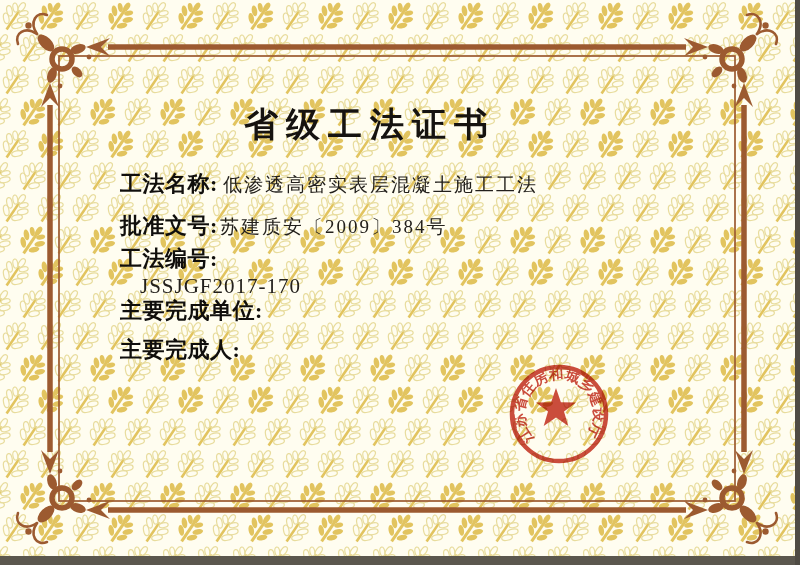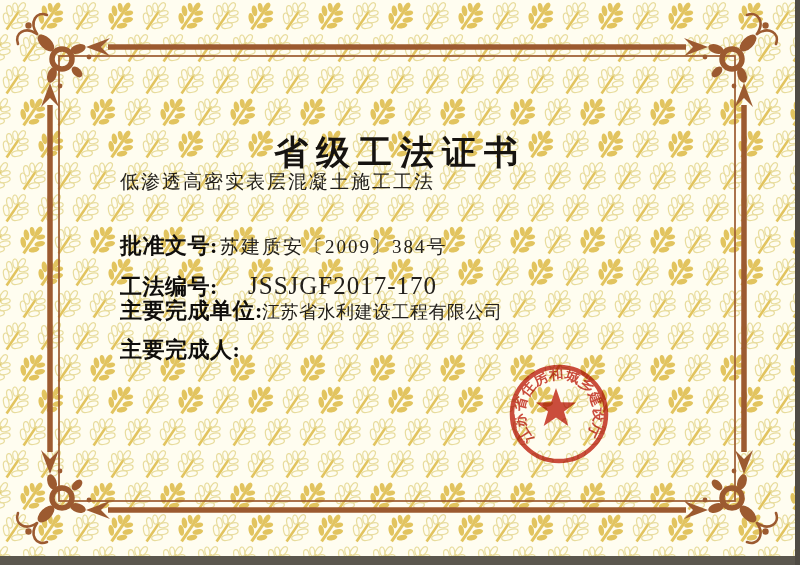--- a/index.html
+++ b/index.html
@@ -3,36 +3,36 @@
 <meta charset="utf-8">
 <style>
   html,body{margin:0;padding:0;background:#888;}
   .page{
     position:relative;width:800px;height:565px;overflow:hidden;
     background:#fffdf0;
     font-family:"Liberation Serif","DejaVu Serif",serif;
   }
   .bg-svg{position:absolute;left:0;top:0;width:800px;height:565px;display:block;}
   .title{
-    position:absolute;left:0;top:102px;width:800px;text-align:center;
-    font-size:34px;font-weight:bold;color:#161310;letter-spacing:8px;margin-top:28px;
+    position:absolute;left:0;top:102px;width:740px;text-align:center;
+    font-size:34px;font-weight:bold;color:#161310;letter-spacing:8px;
   }
   .fields{position:absolute;left:120px;top:0;width:560px;}
   .field-row{position:absolute;left:0;display:flex;align-items:baseline;white-space:nowrap;}
   .row-0{top:169px;}
   .row-1{top:211px;}
-  .row-2{top:272px;}
+  .row-2{top:244px;flex-direction:column;}
   .row-3{top:296px;}
   .row-4{top:335px;gap:13px;}
   .field-label{
     flex:none;font-size:22px;font-weight:bold;color:#100e0c;letter-spacing:0.5px;
   }
-  .lw0{width:103px;}.lw1{width:100px;margin-top:20px;}.lw2{width:108px;}.lw3{width:142px;}.lw4{width:123px;}
+  .lw0{width:103px;}.lw1{width:100px;}.lw2{width:108px;}.lw3{width:142px;}.lw4{width:123px;}
   .field-value{font-size:19px;color:#23201c;letter-spacing:2px;}
-  .row-2 .field-value{font-size:25px;letter-spacing:1px;padding-left:20px;}
+  .row-2 .field-value{font-size:21px;letter-spacing:1px;padding-left:20px;}
   .row-3 .field-value,.row-4 .field-value{font-size:18px;letter-spacing:0.5px;}
   .date{
     position:absolute;left:461px;top:417px;
     font-size:22px;font-weight:bold;color:#18140f;letter-spacing:5.5px;white-space:nowrap;
   }
   .seal-svg{
     position:absolute;left:0;top:0;width:800px;height:565px;display:block;
     mix-blend-mode:multiply;opacity:0.9;pointer-events:none;
   }
   .edge-bottom{position:absolute;left:0;top:556px;width:800px;height:9px;background:#5b574e;}
@@ -107,33 +107,33 @@
       <use href="#corner-orn" transform="translate(794,-3) scale(-1,1)"></use>
       <use href="#corner-orn" transform="translate(0,560) scale(1,-1)"></use>
       <use href="#corner-orn" transform="translate(794,560) scale(-1,-1)"></use>
     </g>
   </svg>
 
   <div class="title">省级工法证书</div>
 
   <div class="fields">
     <div class="field-row row-0">
+      <span class="field-label lw0">工法名称:</span>
       <span class="field-value">低渗透高密实表层混凝土施工工法</span>
     </div>
     <div class="field-row row-1">
       <span class="field-label lw1">批准文号:</span>
       <span class="field-value">苏建质安〔2009〕384号</span>
     </div>
     <div class="field-row row-2">
       <span class="field-label lw2">工法编号:</span>
       <span class="field-value">JSSJGF2017-170</span>
     </div>
     <div class="field-row row-3">
       <span class="field-label lw3">主要完成单位:</span>
-      <span class="field-value">江苏省水利建设工程有限公司</span>
     </div>
     <div class="field-row row-4">
       <span class="field-label lw4">主要完成人:</span>
     </div>
   </div>
 
 
   <svg class="seal-svg" viewBox="0 0 800 565" xmlns="http://www.w3.org/2000/svg">
     <circle cx="559" cy="414" r="47" fill="none" stroke="#c5392b" stroke-width="4.5"></circle>
     <polygon fill="#c5392b" points="556,388 560.9,402.2 576,402.5 564,411.6 568.3,426 556,417.4 543.7,426 548,411.6 536,402.5 551.1,402.2"></polygon>

